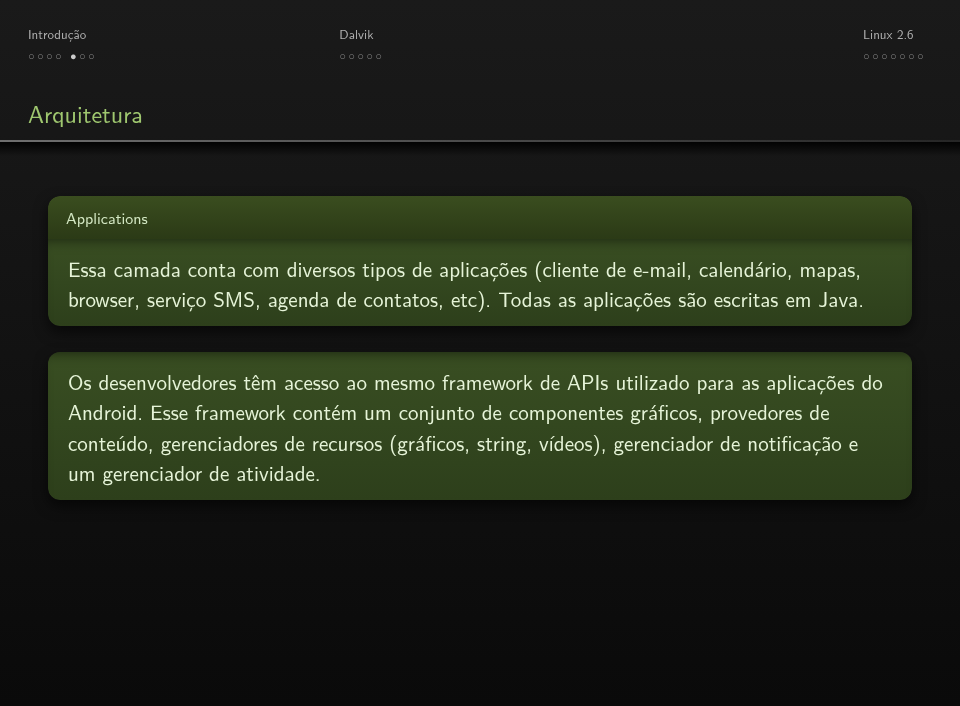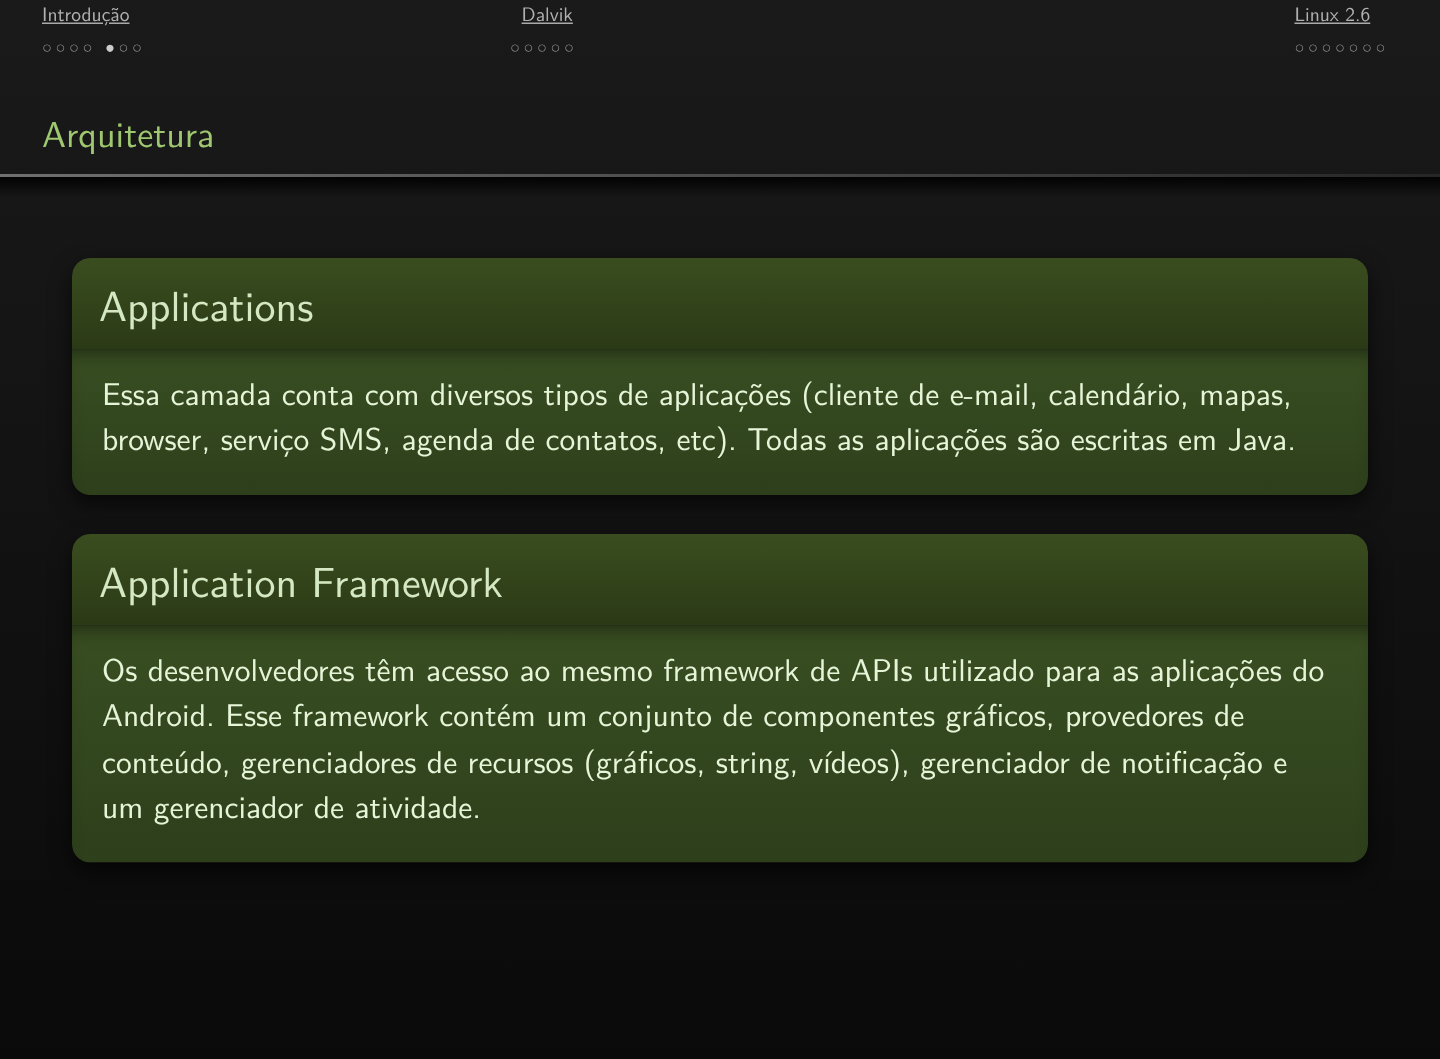--- a/index.html
+++ b/index.html
@@ -7,32 +7,31 @@
     width: 960px;
     height: 706px;
     background: linear-gradient(to bottom, #1a1a1a 0%, #0a0a0a 100%);
     font-family: "Latin Modern Sans", "Computer Modern Sans", "Trebuchet MS", sans-serif;
     color: #d4e8c4;
     overflow: hidden;
     position: relative;
   }
   .header {
     display: flex;
-    padding: 0 28px 4px 28px;
+    padding: 24px 28px 4px 28px;
     font-size: 13px;
     color: #aaa;
-    text-decoration: underline;
   }
   .section {
     display: flex;
     flex-direction: column;
     gap: 4px;
   }
   .section-left { flex: 0 0 auto; }
-  .section-middle { margin-left: auto; margin-right: auto; text-align: center; }
+  .section-middle { margin-left: auto; margin-right: auto; }
   .section-right { margin-left: auto; justify-content: center; }
   .section-title { color: #b0b0b0; font-size: 13px; }
   .progress-dots {
     display: flex;
     gap: 0px;
     font-size: 11px;
     letter-spacing: 1px;
     color: #888;
   }
   .dot-group {
@@ -66,31 +65,31 @@
   }
   
   .block {
     border-radius: 12px;
     overflow: hidden;
     box-shadow: 0 6px 14px rgba(0,0,0,0.6);
   }
   .block-header {
     background: linear-gradient(to bottom, #3a4d1f 0%, #2b3a16 100%);
     color: #d4e8c4;
-    font-size: 28px;
+    font-size: 16px;
     padding: 10px 18px 10px 18px;
     border-top-left-radius: 12px;
     border-top-right-radius: 12px;
   }
   .block-body {
     background: linear-gradient(to bottom, #394e22 0%, #33471f 50%, #2d3f1b 100%);
     color: #e6f4d8;
     font-size: 21px;
     line-height: 1.45;
-    padding: 14px 20px 22px 20px;
+    padding: 14px 20px 12px 20px;
     border-bottom-left-radius: 12px;
     border-bottom-right-radius: 12px;
     box-shadow: inset 0 10px 14px -10px rgba(0,0,0,0.6);
   }
 </style>
 </head>
 <body>
 
 <div class="header">
   <div class="section section-left">
@@ -117,16 +116,15 @@
 <div class="slide-title">Arquitetura</div>
 <div class="title-underline"></div>
 <div class="bottom-shadow"></div>
 
 <div class="content">
   <div class="block">
     <div class="block-header">Applications</div>
     <div class="block-body">Essa camada conta com diversos tipos de aplicações (cliente de e-mail, calendário, mapas, browser, serviço SMS, agenda de contatos, etc). Todas as aplicações são escritas em Java.</div>
   </div>
   <div class="block">
-    <div class="block-header">Application Framework</div>
     <div class="block-body">Os desenvolvedores têm acesso ao mesmo framework de APIs utilizado para as aplicações do Android. Esse framework contém um conjunto de componentes gráficos, provedores de conteúdo, gerenciadores de recursos (gráficos, string, vídeos), gerenciador de notificação e um gerenciador de atividade.</div>
   </div>
 </div>
 
 </body></html>

